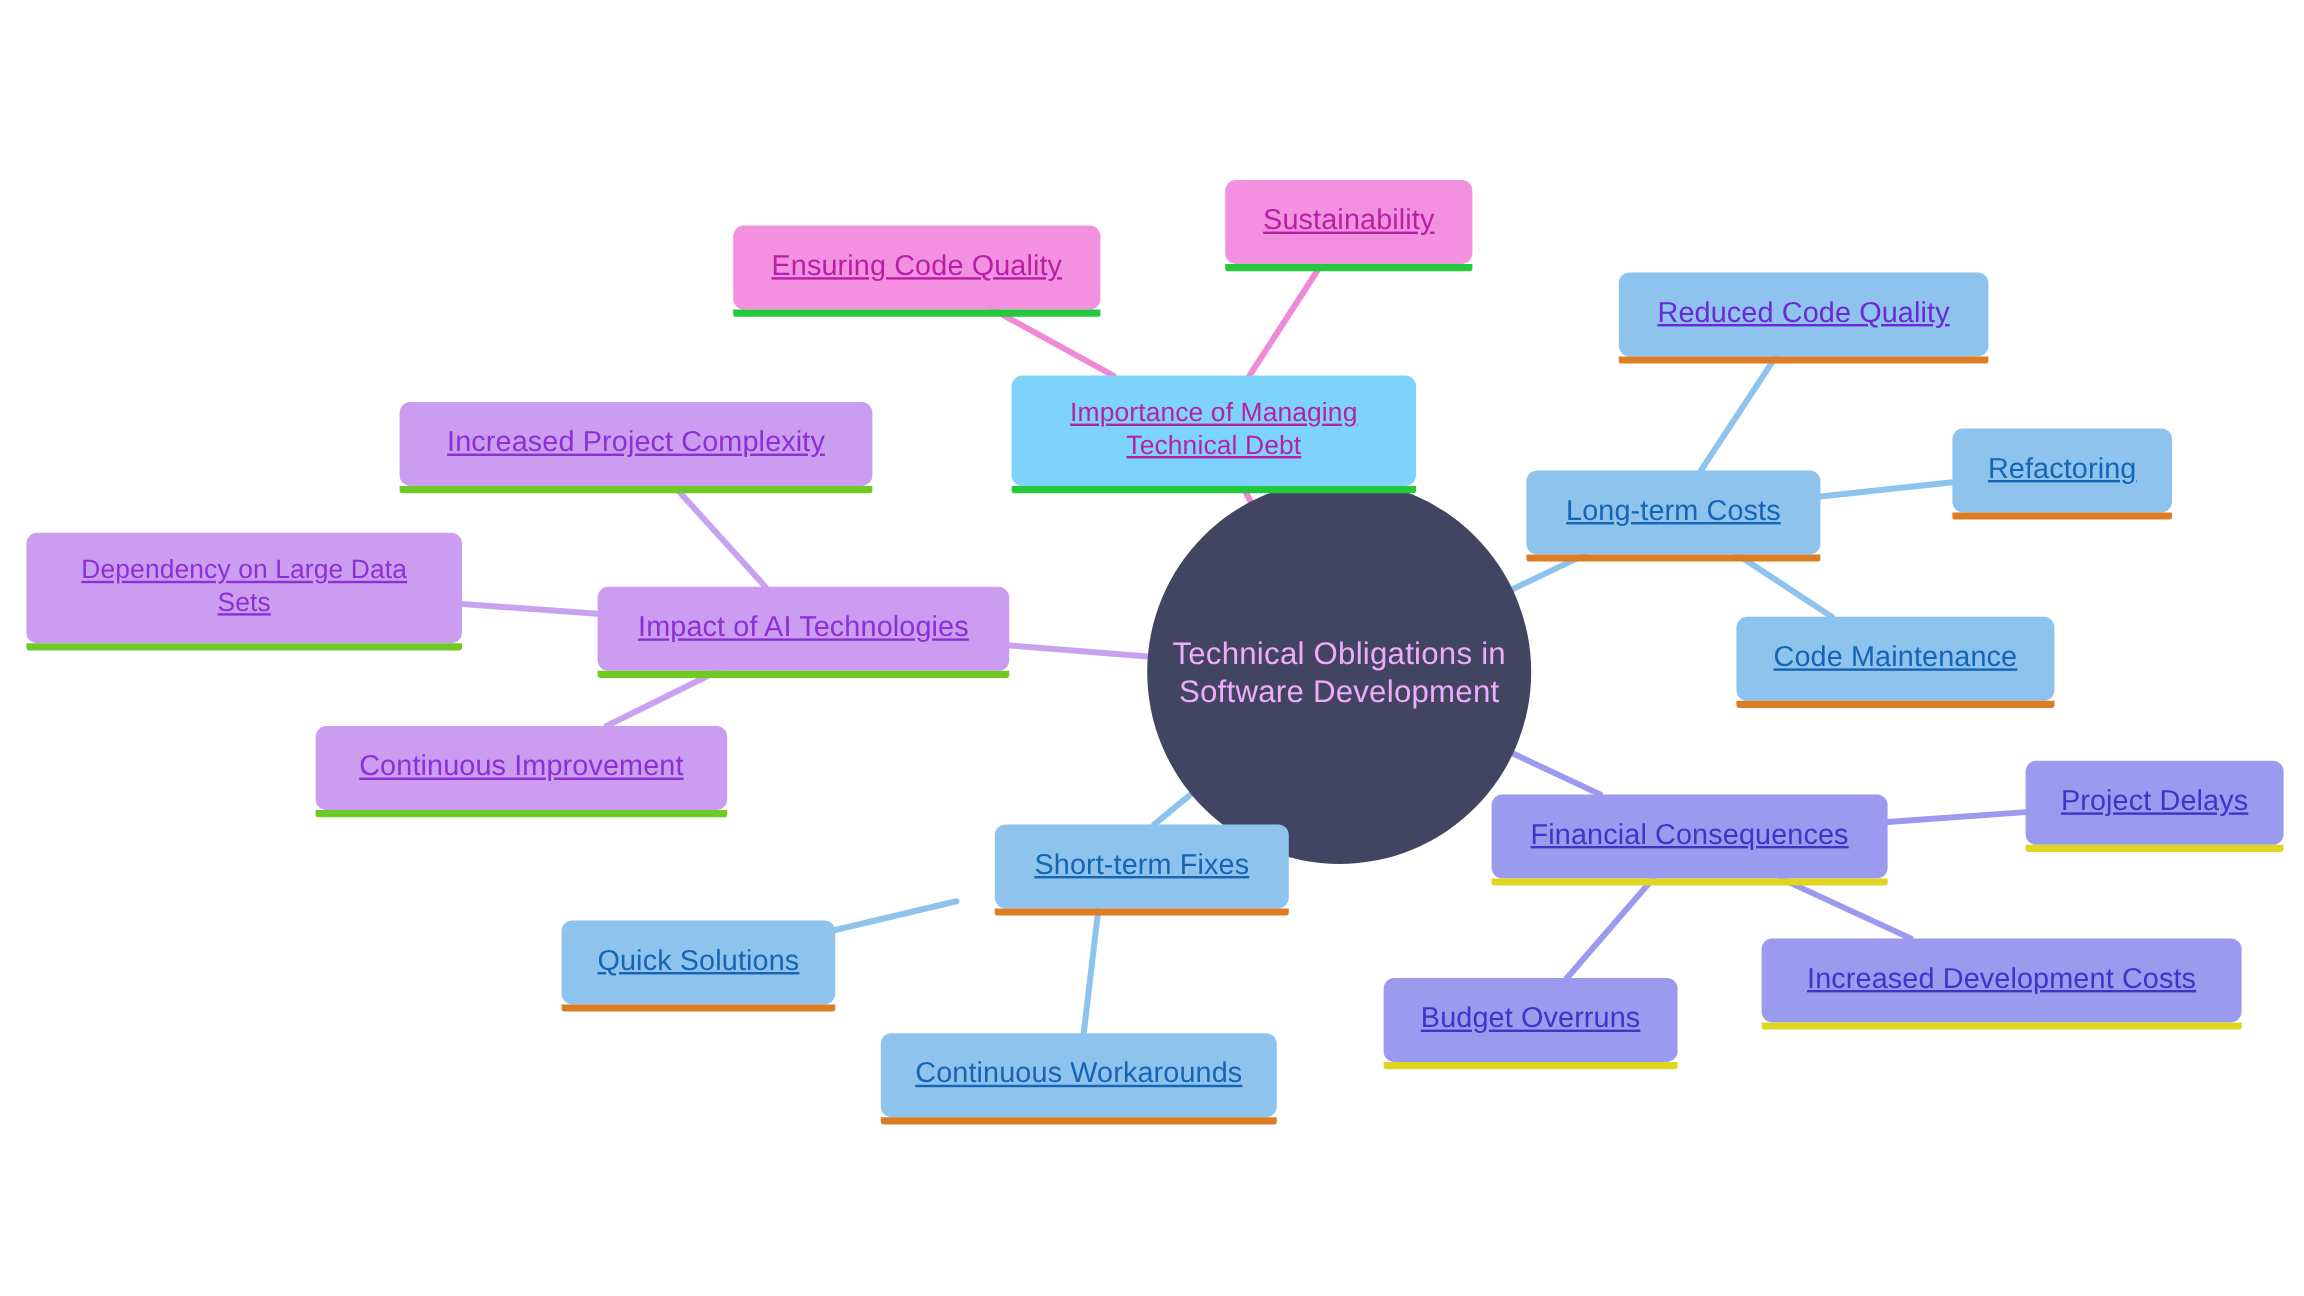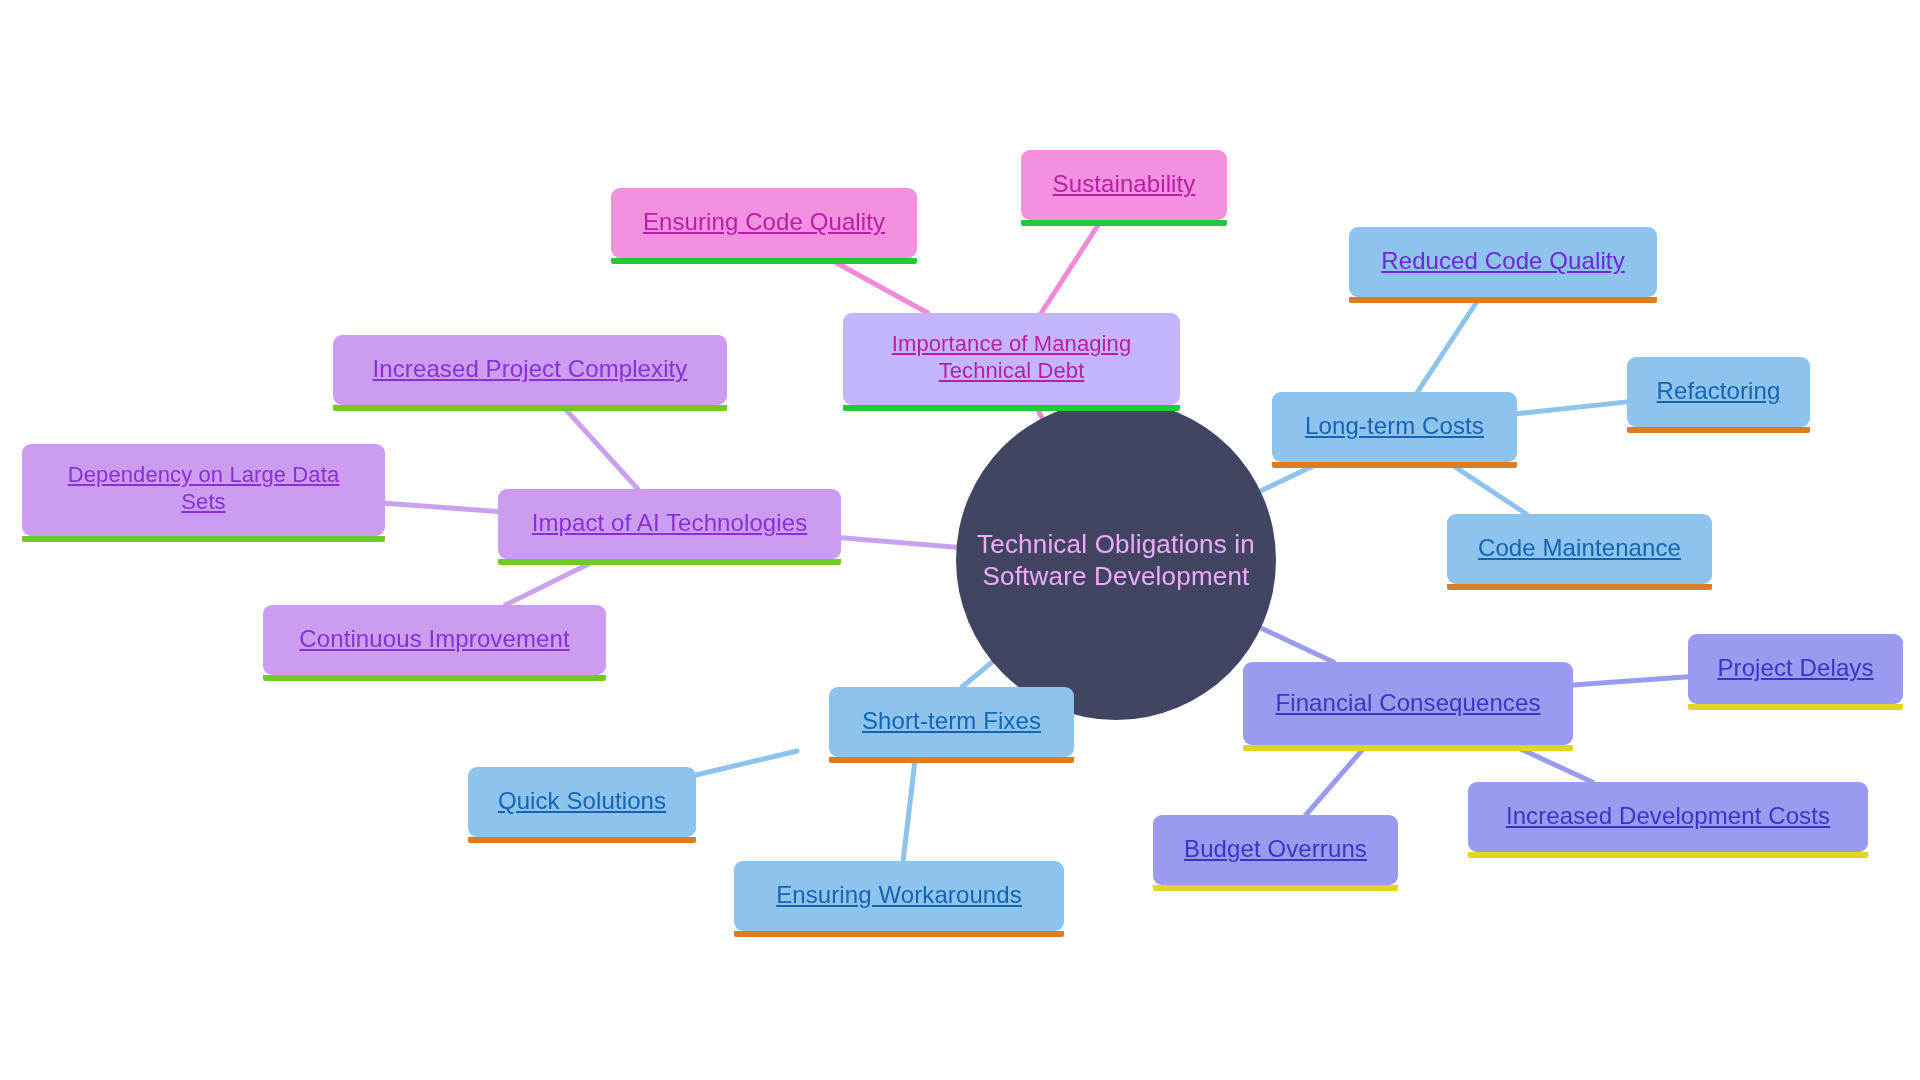--- a/index.html
+++ b/index.html
@@ -88,32 +88,32 @@
       <line x1="1260.8495908782072" y1="627.9602532545014" x2="1333.4014598540145" y2="662" stroke="#9a9aee" stroke-width="5" stroke-linecap="round"></line>
       <line x1="1573" y1="685.0774193548388" x2="1688" y2="676.7677419354839" stroke="#9a9aee" stroke-width="5" stroke-linecap="round"></line>
       <line x1="1483.8333333333333" y1="732" x2="1592.1666666666667" y2="782" stroke="#9a9aee" stroke-width="5" stroke-linecap="round"></line>
       <line x1="1377.68954248366" y1="732" x2="1305.81045751634" y2="815" stroke="#9a9aee" stroke-width="5" stroke-linecap="round"></line>
     </svg>
   <div id="node-layer">
       <div class="center-node" style="left: 956px; top: 400px; width: 320px; height: 320px; background: rgb(66, 69, 98); color: #f0abfc; font-size: 26px;">Technical Obligations in
 Software Development</div>
       <div class="node" style="left: 611px; top: 188px; width: 306px; height: 70px; background: rgb(243, 145, 224); color: rgb(184, 31, 166); font-size: 24px;"><span>Ensuring Code Quality</span><span class="node-underline" style="background: rgb(34, 201, 60);"></span></div>
       <div class="node" style="left: 1021px; top: 150px; width: 206px; height: 70px; background: rgb(243, 145, 224); color: rgb(184, 31, 166); font-size: 24px;"><span>Sustainability</span><span class="node-underline" style="background: rgb(34, 201, 60);"></span></div>
-      <div class="node" style="left: 843px; top: 313px; width: 337px; height: 92px; background: #c4b5fd; color: rgb(184, 31, 166); font-size: 22px;"><span>Importance of Managing
+      <div class="node" style="left: 843px; top: 313px; width: 337px; height: 92px; background: #7dd3fc; color: rgb(184, 31, 166); font-size: 22px;"><span>Importance of Managing
 Technical Debt</span><span class="node-underline" style="background: rgb(34, 201, 60);"></span></div>
       <div class="node" style="left: 333px; top: 335px; width: 394px; height: 70px; background: rgb(203, 156, 240); color: rgb(139, 48, 214); font-size: 24px;"><span>Increased Project Complexity</span><span class="node-underline" style="background: rgb(111, 203, 35);"></span></div>
       <div class="node" style="left: 22px; top: 444px; width: 363px; height: 92px; background: rgb(203, 156, 240); color: rgb(139, 48, 214); font-size: 22px;"><span>Dependency on Large Data
 Sets</span><span class="node-underline" style="background: rgb(111, 203, 35);"></span></div>
       <div class="node" style="left: 498px; top: 489px; width: 343px; height: 70px; background: rgb(203, 156, 240); color: rgb(139, 48, 214); font-size: 24px;"><span>Impact of AI Technologies</span><span class="node-underline" style="background: rgb(111, 203, 35);"></span></div>
       <div class="node" style="left: 263px; top: 605px; width: 343px; height: 70px; background: rgb(203, 156, 240); color: rgb(139, 48, 214); font-size: 24px; align-items: center;"><span>Continuous Improvement</span><span class="node-underline" style="background: rgb(111, 203, 35);"></span></div>
       <div class="node" style="left: 1349px; top: 227px; width: 308px; height: 70px; background: rgb(141, 195, 237); color: #6d28d9; font-size: 24px;"><span>Reduced Code Quality</span><span class="node-underline" style="background: rgb(221, 125, 35);"></span></div>
       <div class="node" style="left: 1272px; top: 392px; width: 245px; height: 70px; background: rgb(141, 195, 237); color: rgb(21, 101, 181); font-size: 24px;"><span>Long-term Costs</span><span class="node-underline" style="background: rgb(221, 125, 35);"></span></div>
       <div class="node" style="left: 1627px; top: 357px; width: 183px; height: 70px; background: rgb(141, 195, 237); color: rgb(21, 101, 181); font-size: 24px;"><span>Refactoring</span><span class="node-underline" style="background: rgb(221, 125, 35);"></span></div>
       <div class="node" style="left: 1447px; top: 514px; width: 265px; height: 70px; background: rgb(141, 195, 237); color: rgb(21, 101, 181); font-size: 24px;"><span>Code Maintenance</span><span class="node-underline" style="background: rgb(221, 125, 35);"></span></div>
       <div class="node" style="left: 797px; top: 687px; width: 245px; height: 70px; background: rgb(141, 195, 237); color: rgb(21, 101, 181); font-size: 24px; margin-left: 32px;"><span>Short-term Fixes</span><span class="node-underline" style="background: rgb(221, 125, 35);"></span></div>
       <div class="node" style="left: 468px; top: 767px; width: 228px; height: 70px; background: rgb(141, 195, 237); color: rgb(21, 101, 181); font-size: 24px;"><span>Quick Solutions</span><span class="node-underline" style="background: rgb(221, 125, 35);"></span></div>
-      <div class="node" style="left: 734px; top: 861px; width: 330px; height: 70px; background: rgb(141, 195, 237); color: rgb(21, 101, 181); font-size: 24px;"><span>Ensuring Workarounds</span><span class="node-underline" style="background: rgb(221, 125, 35);"></span></div>
-      <div class="node" style="left: 1243px; top: 662px; width: 330px; height: 83px; background: rgb(154, 154, 238); color: rgb(58, 55, 200); font-size: 24px;"><span>Financial Consequences</span><span class="node-underline" style="background: rgb(224, 213, 32);"></span></div>
+      <div class="node" style="left: 734px; top: 861px; width: 330px; height: 70px; background: rgb(141, 195, 237); color: rgb(21, 101, 181); font-size: 24px;"><span>Continuous Workarounds</span><span class="node-underline" style="background: rgb(221, 125, 35);"></span></div>
+      <div class="node" style="left: 1243px; top: 662px; width: 330px; height: 70px; background: rgb(154, 154, 238); color: rgb(58, 55, 200); font-size: 24px;"><span>Financial Consequences</span><span class="node-underline" style="background: rgb(224, 213, 32);"></span></div>
       <div class="node" style="left: 1688px; top: 634px; width: 215px; height: 70px; background: rgb(154, 154, 238); color: rgb(58, 55, 200); font-size: 24px;"><span>Project Delays</span><span class="node-underline" style="background: rgb(224, 213, 32);"></span></div>
       <div class="node" style="left: 1468px; top: 782px; width: 400px; height: 70px; background: rgb(154, 154, 238); color: rgb(58, 55, 200); font-size: 24px;"><span>Increased Development Costs</span><span class="node-underline" style="background: rgb(224, 213, 32);"></span></div>
       <div class="node" style="left: 1153px; top: 815px; width: 245px; height: 70px; background: rgb(154, 154, 238); color: rgb(58, 55, 200); font-size: 24px;"><span>Budget Overruns</span><span class="node-underline" style="background: rgb(224, 213, 32);"></span></div>
     </div>
 </div>
 
 </body></html>

